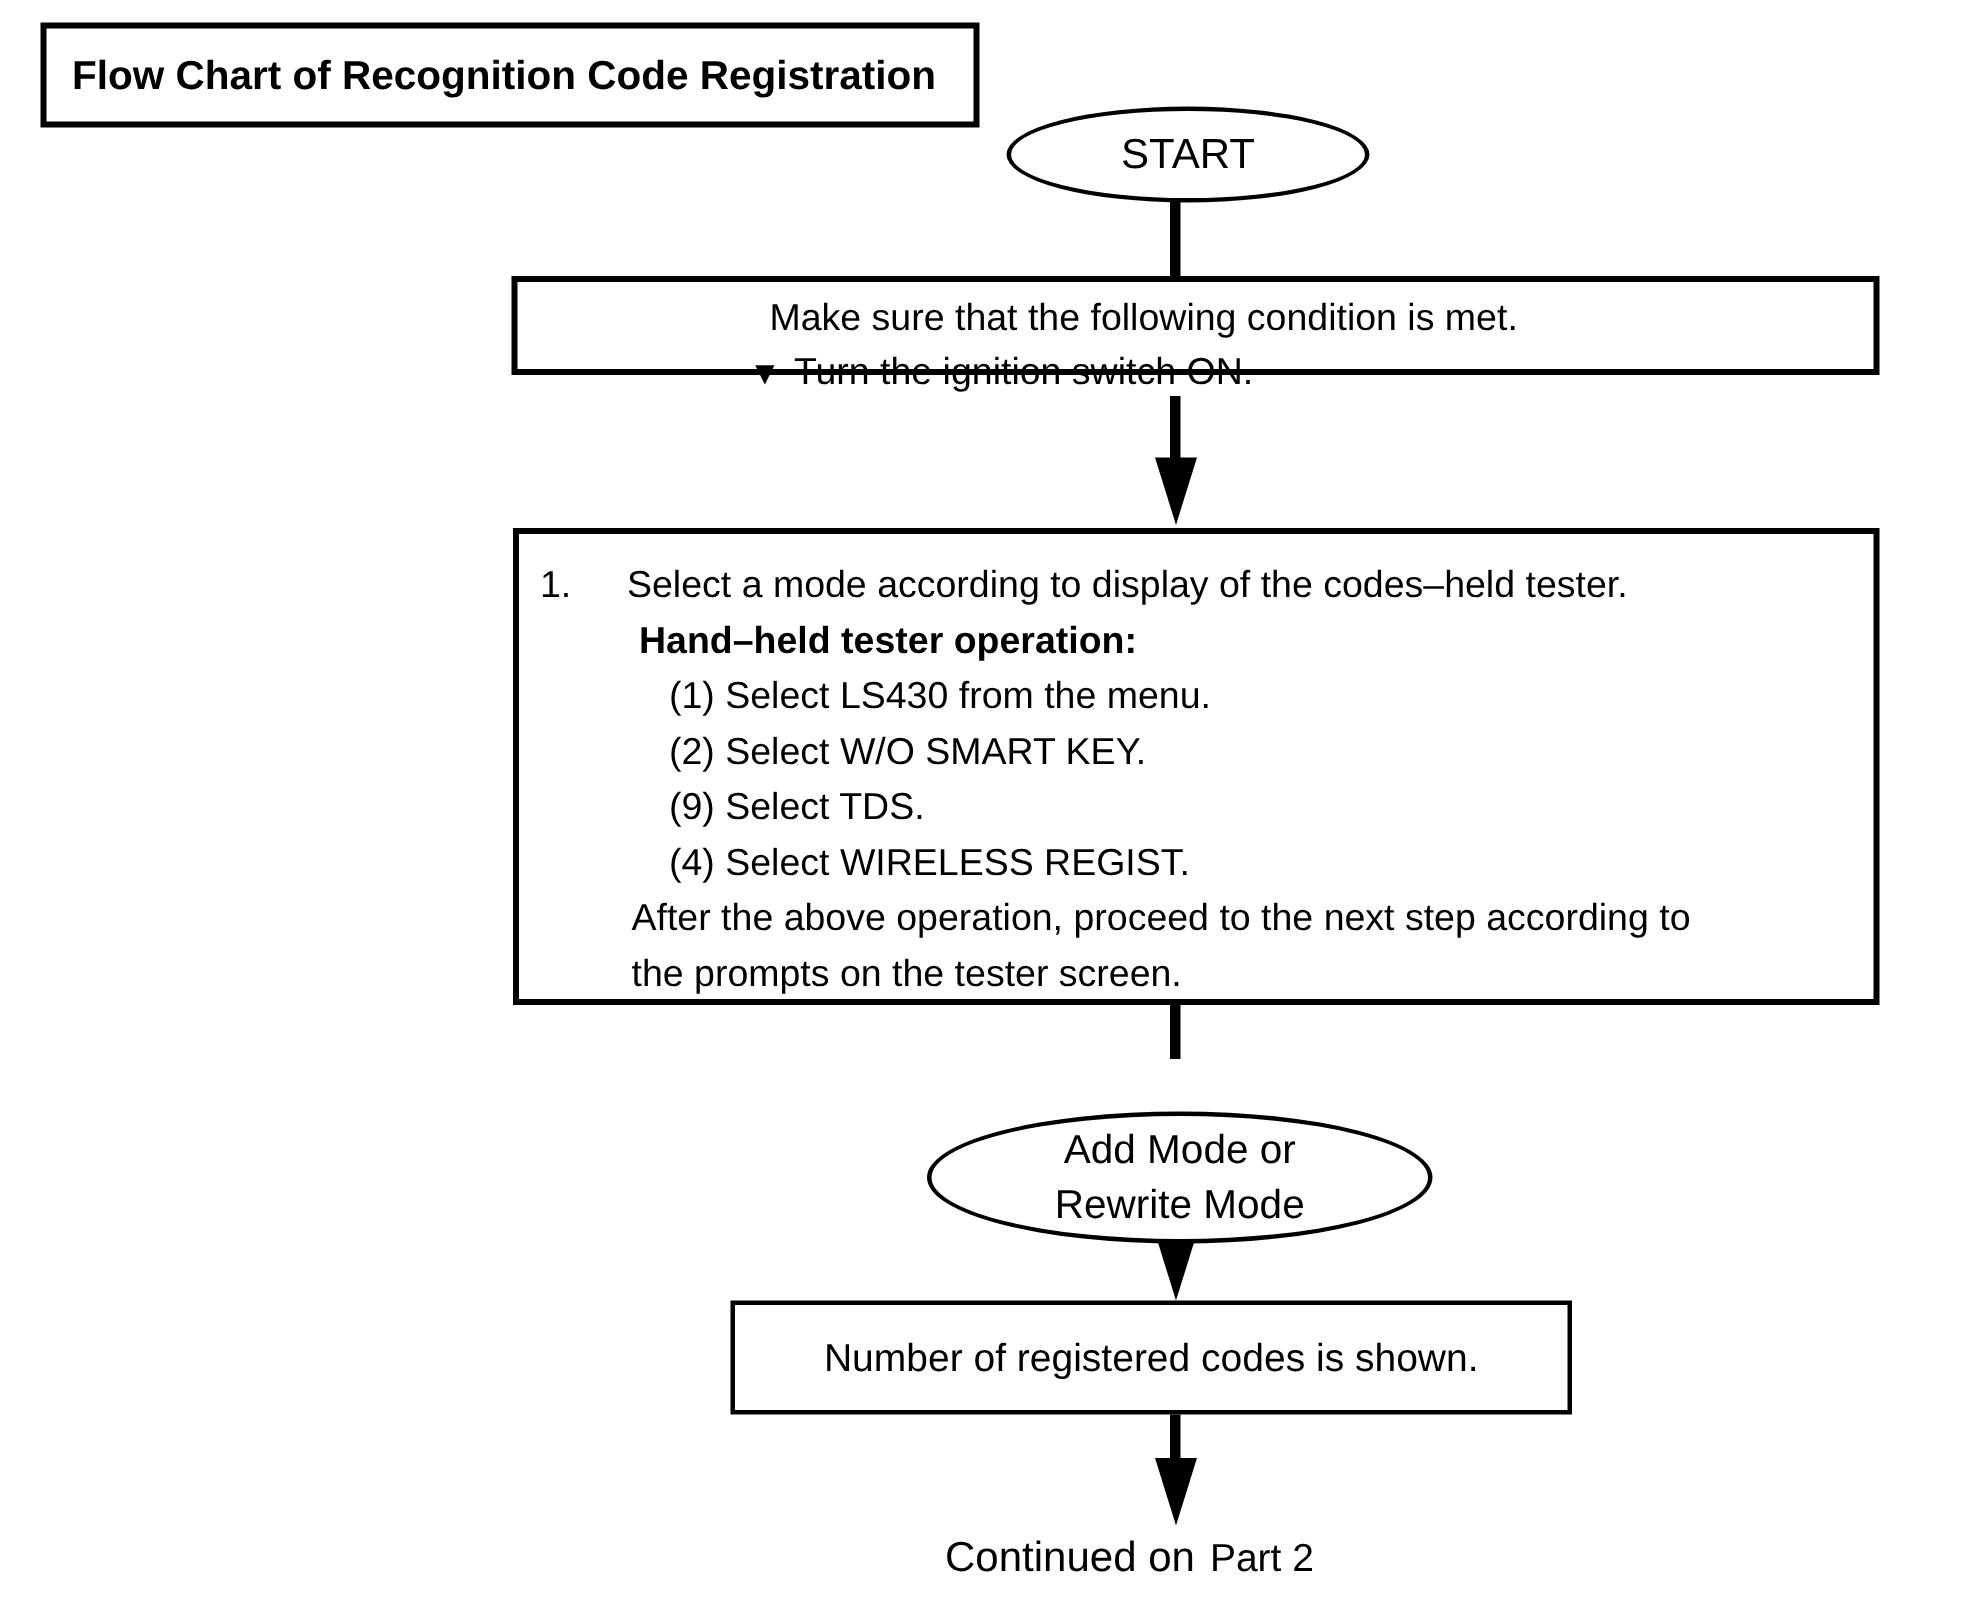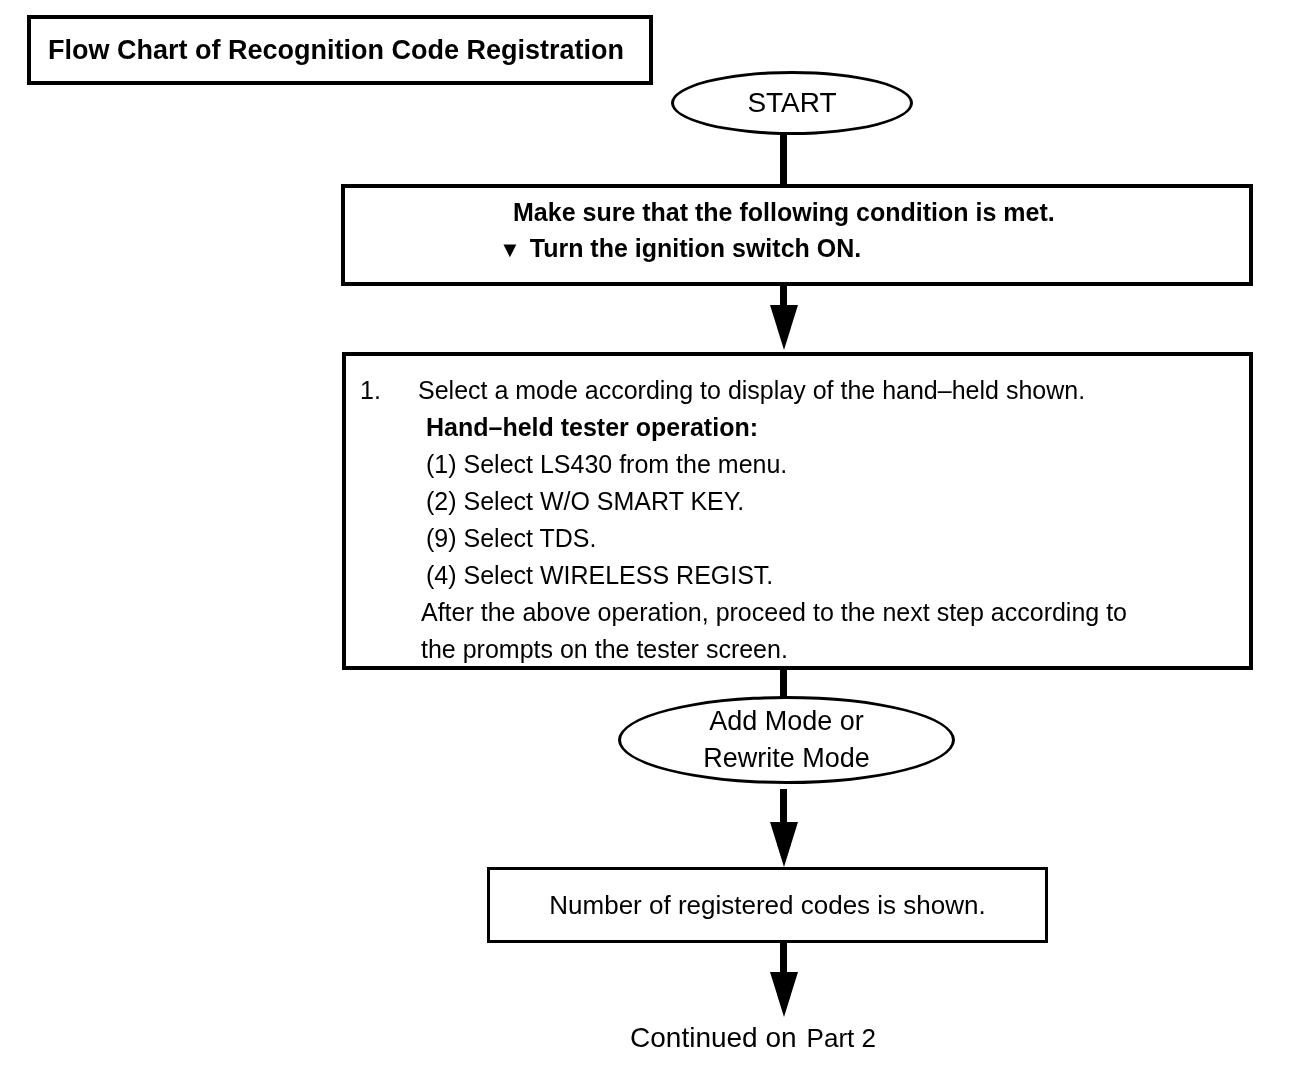--- a/index.html
+++ b/index.html
@@ -25,36 +25,36 @@
     text-align: center;
   }
   .title-box {
     left: 27px; top: 15px; width: 626px; height: 70px;
     display: flex; align-items: center;
     padding-left: 17px;
     font-size: 27px; font-weight: bold;
   }
   .start-ellipse { left: 671px; top: 71px; width: 242px; height: 64px; font-size: 28px; }
   .condition-box {
-    left: 341px; top: 184px; width: 912px; height: 102px;
-    font-size: 25px; line-height: 36px; padding-top: 6px; font-weight: bold;
+    left: 341px; top: 184px; width: 912px; height: 66px;
+    font-size: 25px; line-height: 36px; padding-top: 6px;
   }
   .condition-line1 { margin-left: 168px; }
   .condition-line2 { margin-left: 154px; }
   .marker { font-size: 22px; letter-spacing: 2px; }
   .step-box {
     left: 342px; top: 352px; width: 911px; height: 318px;
     font-size: 25px; line-height: 37px; padding-top: 16px;
   }
   .step-row1 { white-space: nowrap; }
   .step-num { display: inline-block; margin-left: 14px; width: 58px; }
   .step-heading { margin-left: 80px; font-weight: bold; }
-  .step-item { margin-left: 80px; }
+  .step-item { margin-left: 100px; }
   .step-footer { margin-left: 75px; }
-  .mode-ellipse { left: 618px; top: 696px; width: 337px; height: 88px; font-size: 27px; line-height: 37px; }
+  .mode-ellipse { left: 618px; top: 741px; width: 337px; height: 88px; font-size: 27px; line-height: 37px; }
   .result-box {
     left: 487px; top: 867px; width: 561px; height: 76px;
     display: flex; align-items: center; justify-content: center;
     font-size: 26px;
   }
   .vline { position: absolute; width: 7px; background: #000000; z-index: 1; }
   .line-x { left: 780px; }
   .arrow-head {
     position: absolute; left: 770px; width: 0; height: 0; z-index: 1;
     border-left: 14px solid transparent;
@@ -99,21 +99,21 @@
       <span class="marker">▼</span>
       <span>Turn the ignition switch ON.</span>
     </div>
   </div>
 
   <div class="vline line-x c2-tail"></div>
   <div class="arrow-head c2-head"></div>
 
   <div class="node rect step-box">
     <div class="step-row1">
-      <span class="step-num">1.</span><span>Select a mode according to display of the hand–held shown.</span>
+      <span class="step-num">1.</span><span>Select a mode according to display of the codes–held tester.</span>
     </div>
     <div class="step-heading">Hand–held tester operation:</div>
     <div class="step-item">(1) Select LS430 from the menu.</div>
     <div class="step-item">(2) Select W/O SMART KEY.</div>
     <div class="step-item">(9) Select TDS.</div>
     <div class="step-item">(4) Select WIRELESS REGIST.</div>
     <div class="step-footer">After the above operation, proceed to the next step according to</div>
     <div class="step-footer">the prompts on the tester screen.</div>
   </div>
 

